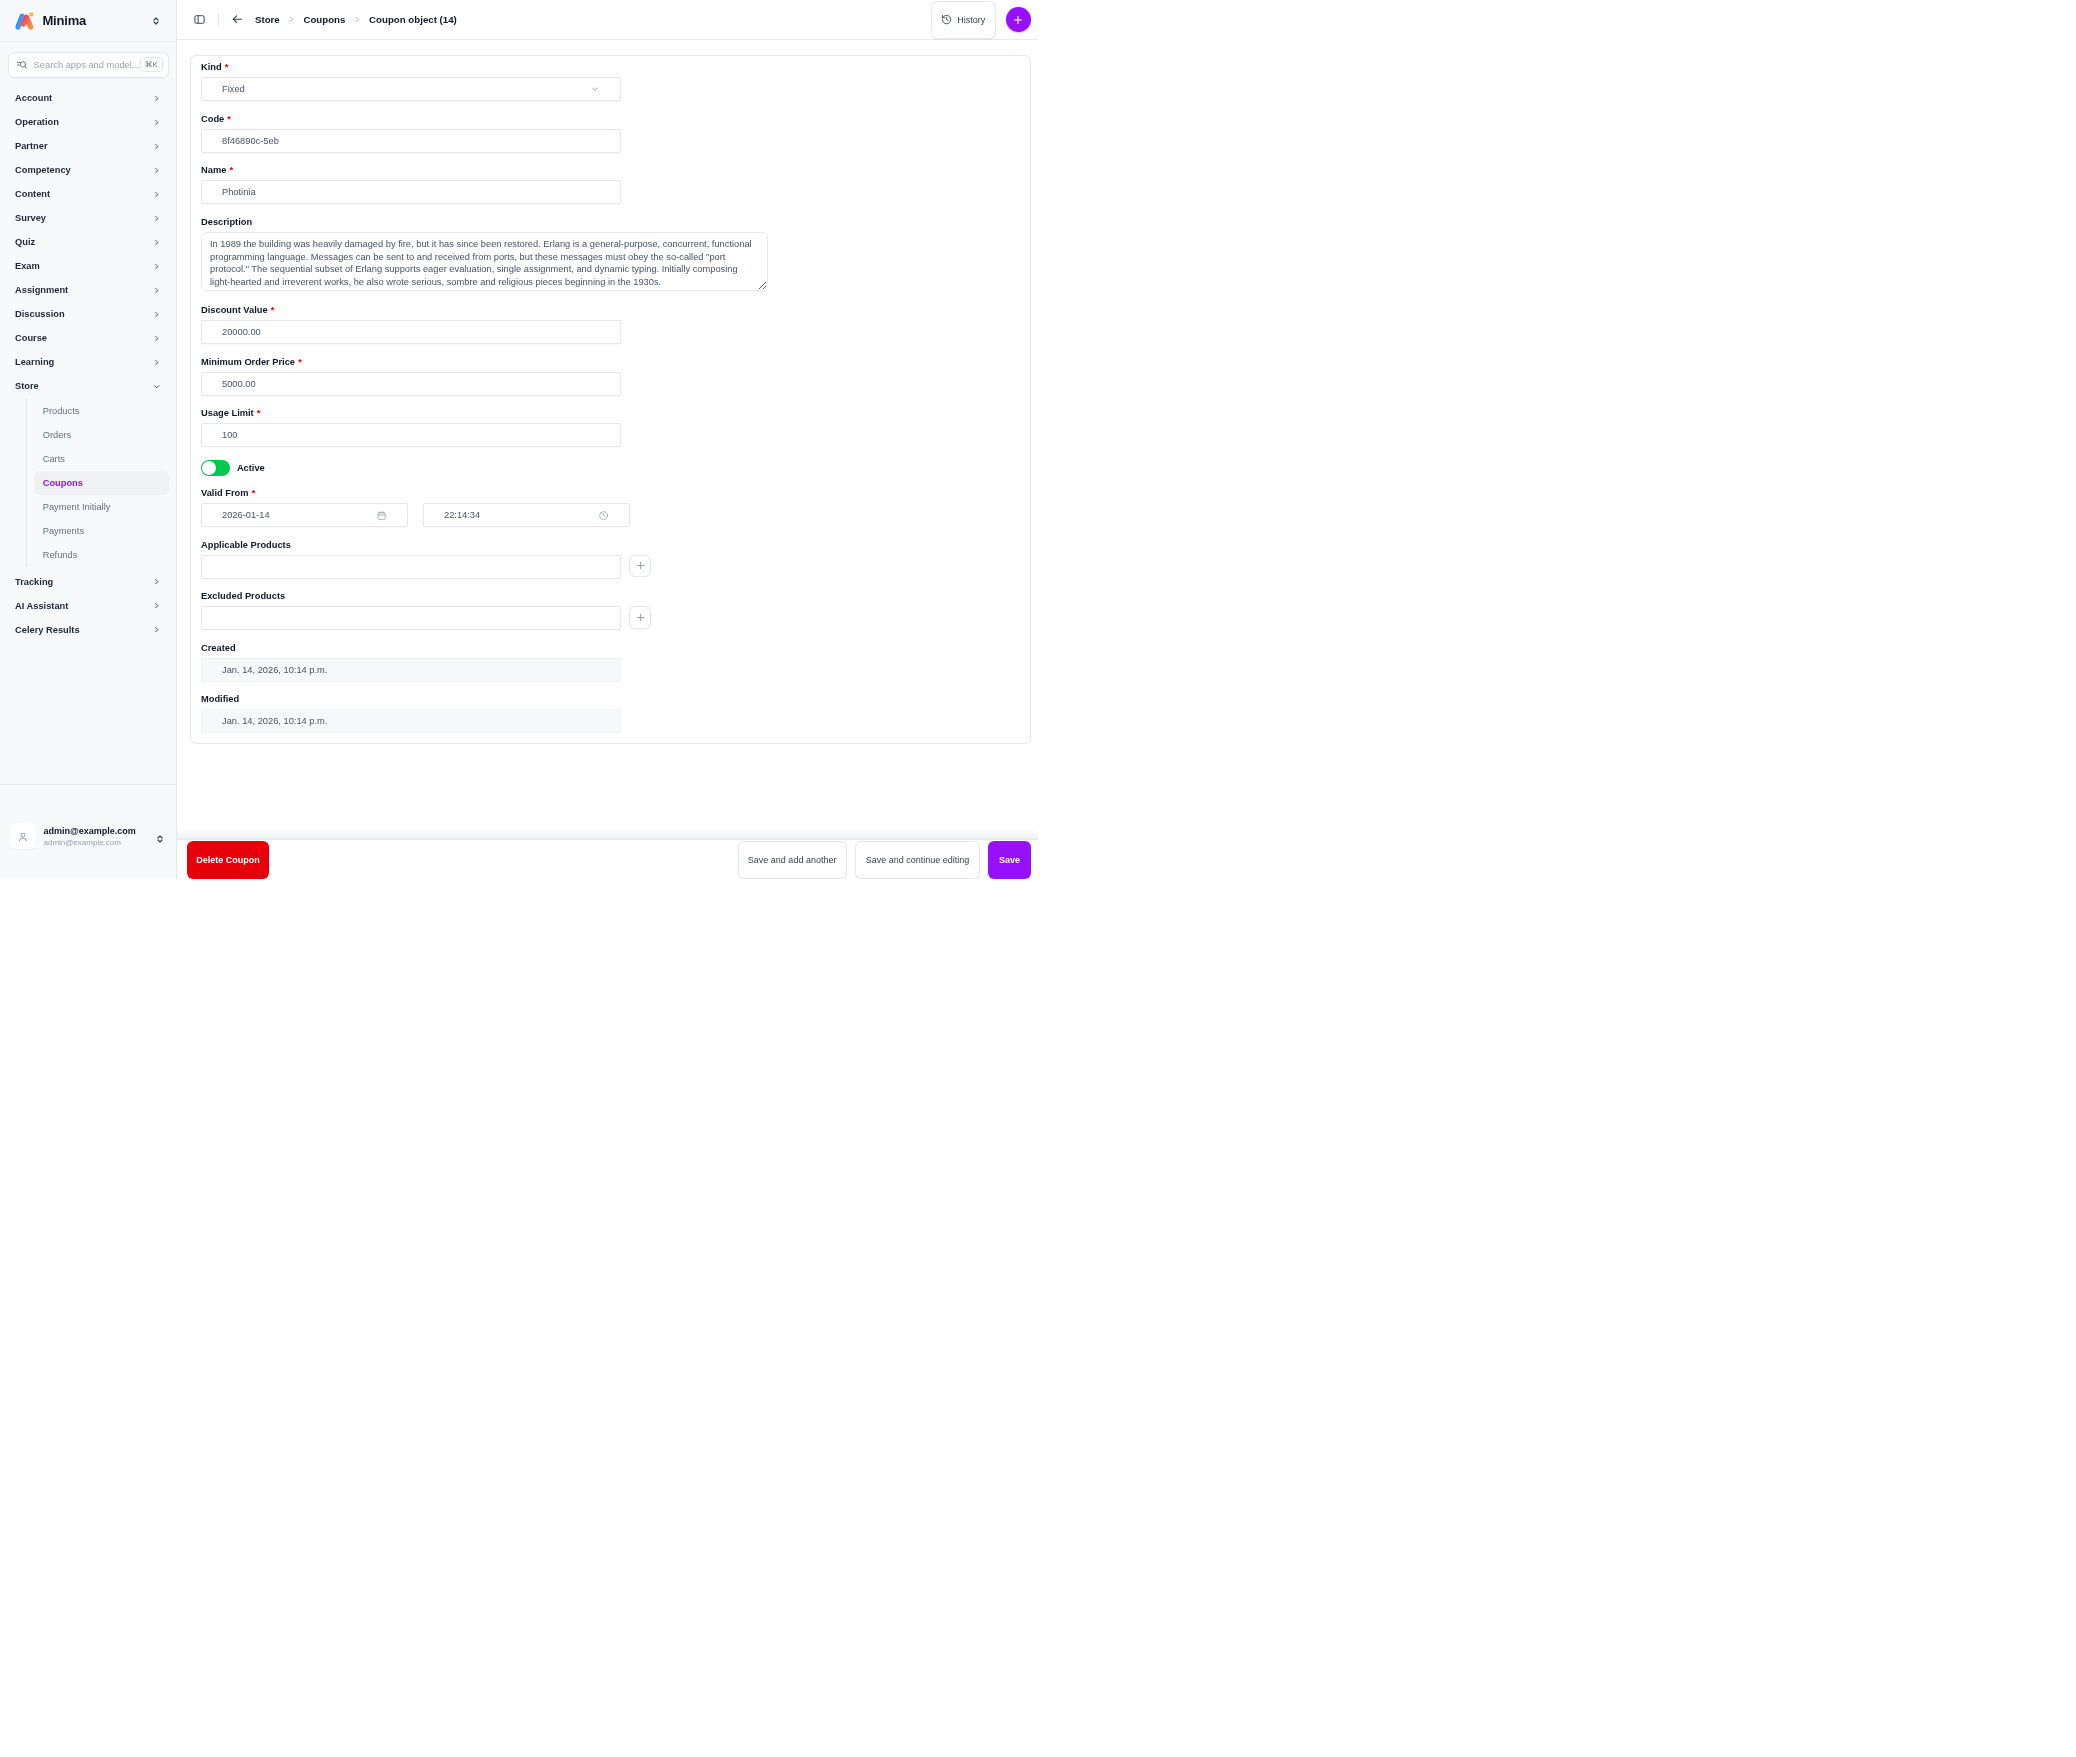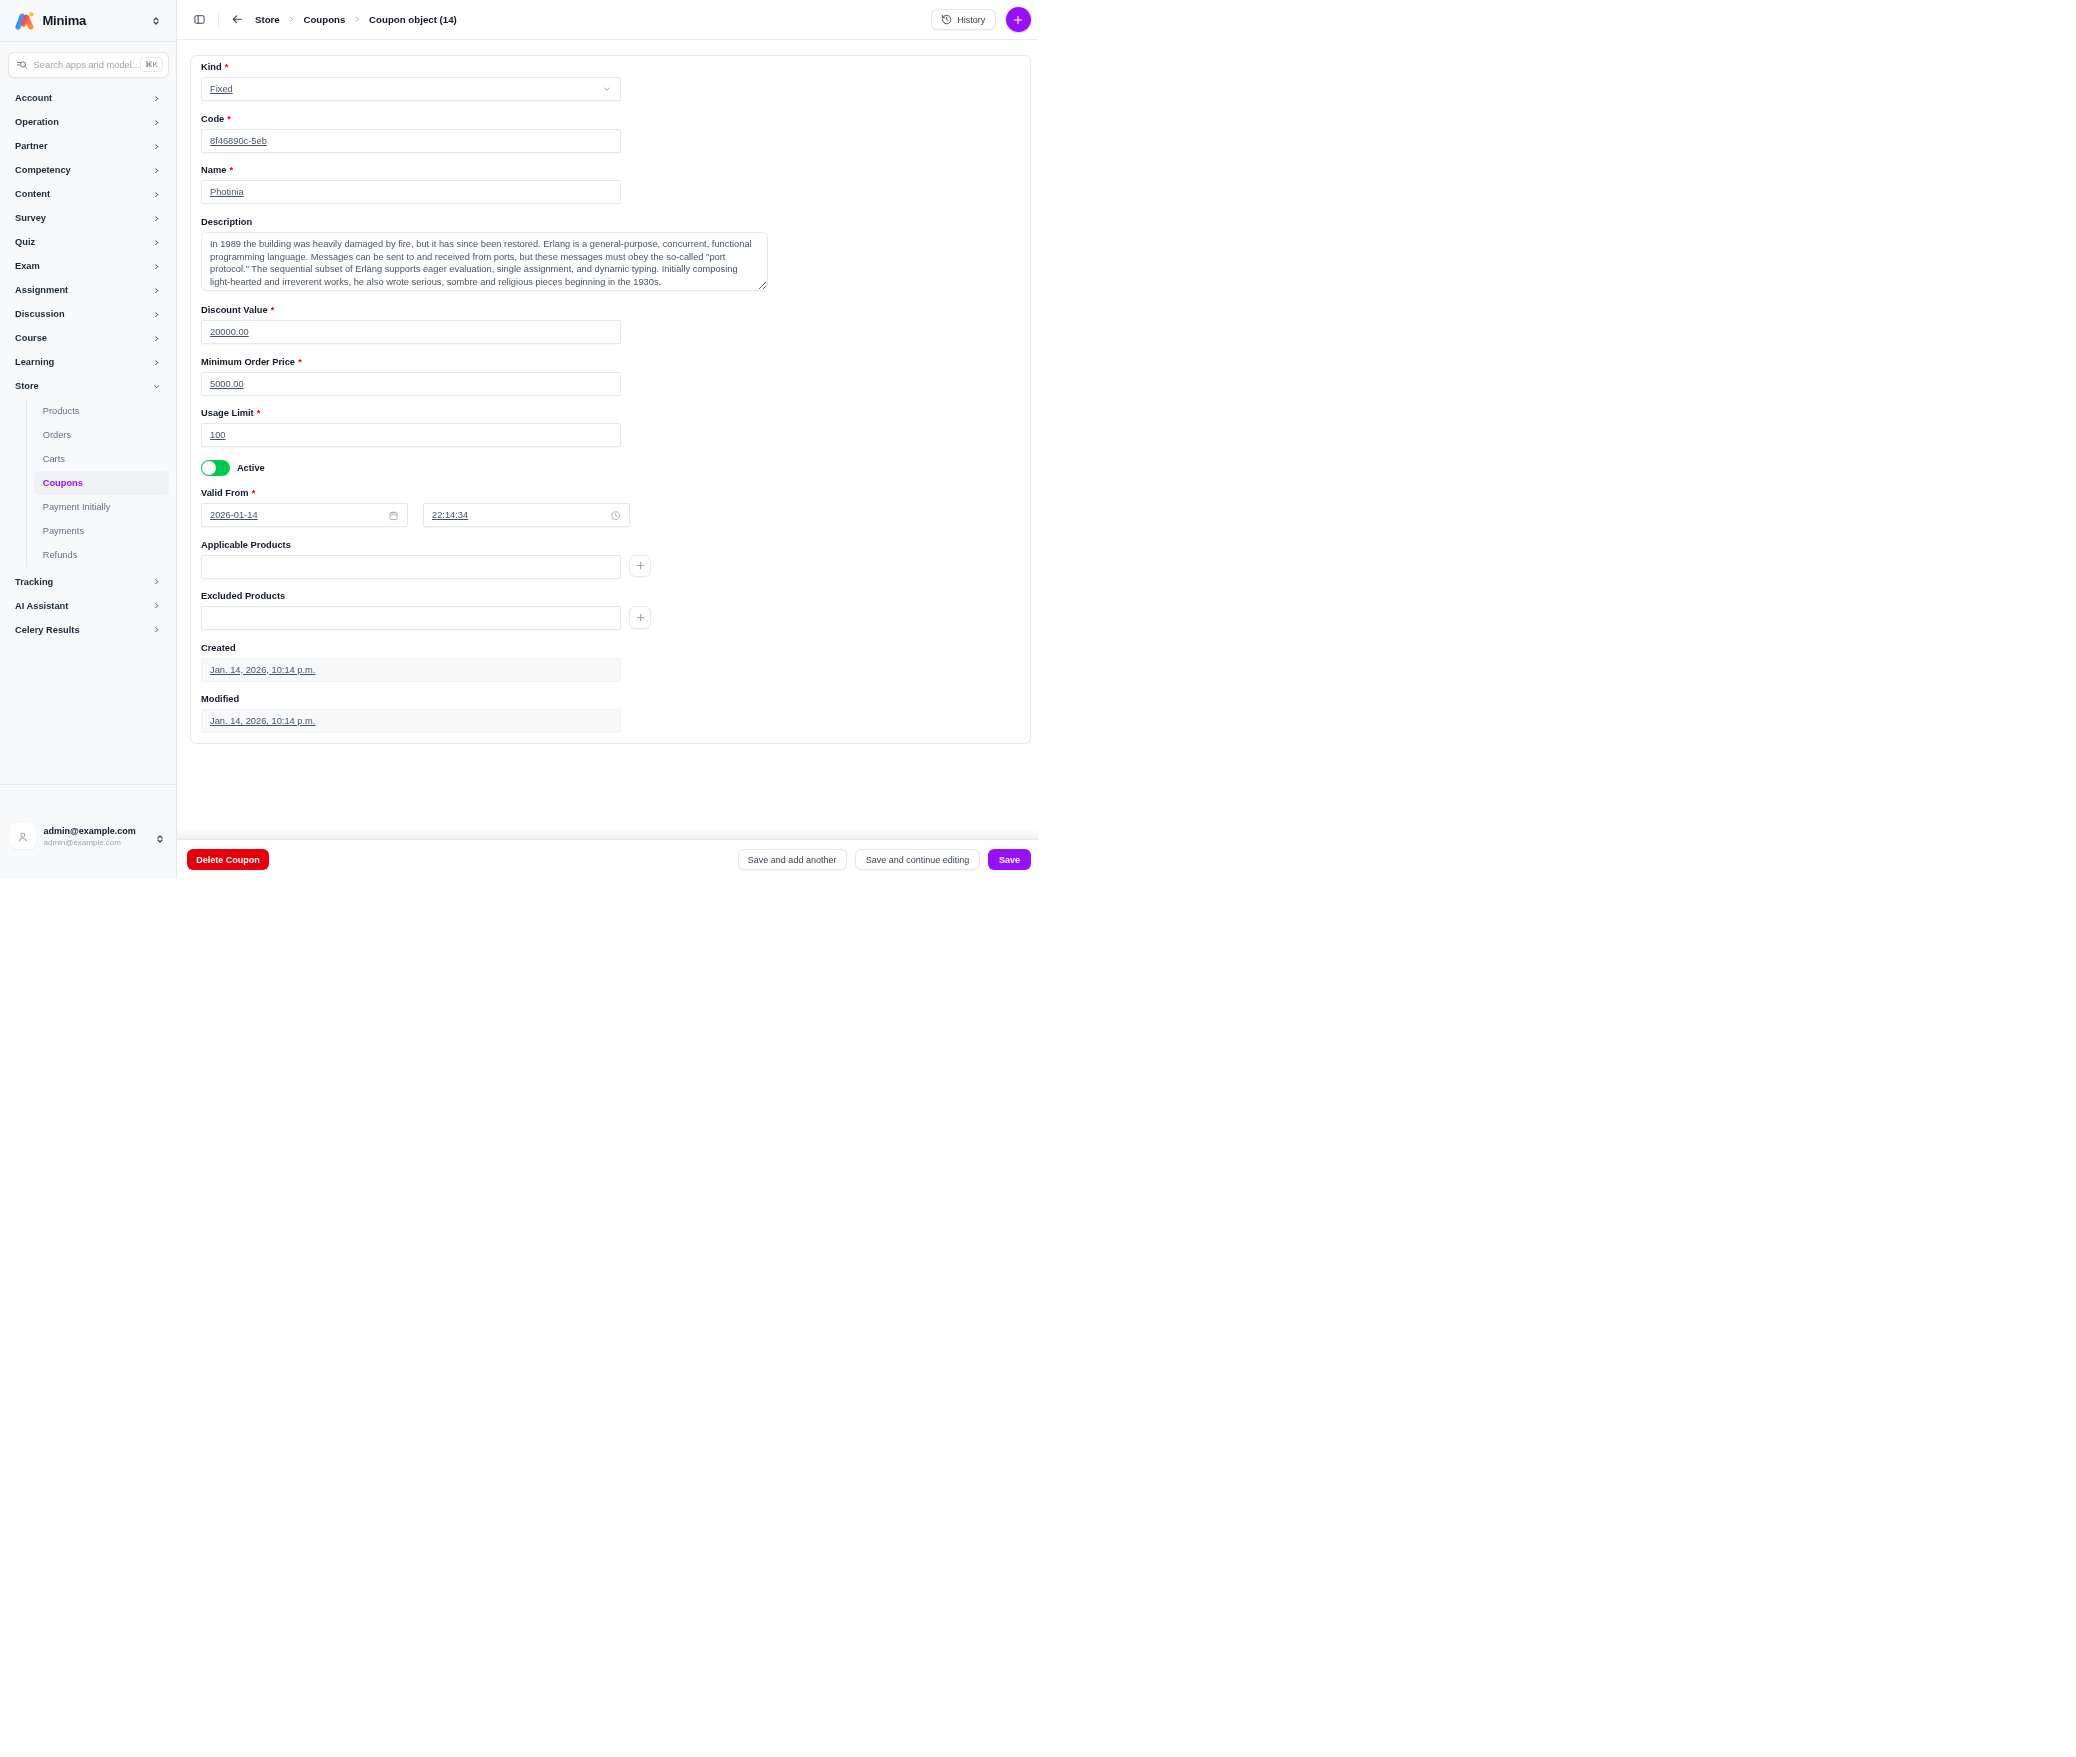--- a/index.html
+++ b/index.html
@@ -40,39 +40,39 @@
   
   .main { flex:1; display:flex; flex-direction:column; height:100%; min-width:0; }
   .topbar { height:40px; border-bottom:0.6px solid #e9ecef; display:flex; align-items:center; padding:0 7.5px 0 12.5px; flex:none; }
   .icon-btn { width:20px; height:20px; display:flex; align-items:center; justify-content:center; border-radius:5px;
               color:#384250; cursor:pointer; }
   .vdiv { width:0.6px; height:13.7px; background:#e5e7eb; margin:0 8.7px; }
   .crumbs { display:flex; align-items:center; gap:7.5px; margin-left:7.5px; }
   .crumb { font-size:9.7px; font-weight:700; color:#101828; cursor:pointer; }
   .crumb-sep { color:#98a2b3; }
   .top-spacer { flex:1; }
-  .btn { display:inline-flex; align-items:center; justify-content:center; gap:5px; height:21px; padding:0 9.3px;
+  .btn { display:inline-flex; align-items:center; justify-content:center; gap:5px; height:38px; padding:0 9.3px;
          border:0.6px solid #e5e7eb; border-radius:6.2px; background:#fff; font-size:9px; font-weight:500;
          color:#384250; cursor:pointer; box-shadow:0 0.6px 1.2px rgba(16,24,40,.05); font-family:inherit; }
   .fab { width:25px; height:25px; border-radius:50%; background:#9810fa; color:#fff; border:none;
          display:flex; align-items:center; justify-content:center; margin-left:10px; cursor:pointer;
          box-shadow:0 0.6px 1.9px rgba(152,16,250,.4); }
 
   .content { flex:1; position:relative; background:#fff; overflow:hidden; }
   .content::after { content:""; position:absolute; left:0; right:0; bottom:0; height:10px;
                     background:linear-gradient(to bottom, rgba(246,247,249,0), #eef0f2); }
   .card { margin:15px 7.5px 0 13px; border:0.6px solid #e5e7eb; border-radius:6.2px; background:#fff;
           padding:6.2px 10px 10px 10px; }
 
   .field { margin-bottom:12.5px; }
   .flabel { display:flex; align-items:center; gap:3.1px; font-size:9.3px; font-weight:700; color:#101828; margin-bottom:5px; }
   .req { color:#e7000b; font-weight:700; }
   .ctrl { width:420px; height:24px; border:0.6px solid #e4e7ec; border-radius:2px; background:#fff;
-          display:flex; align-items:center; padding:0 8px; font-size:9.3px; color:#475467;
-          box-shadow:0 0.6px 1.2px rgba(16,24,40,.03);text-decoration:underline; }
+          display:flex; align-items:center; padding:0 20px; font-size:9.3px; color:#475467;
+          box-shadow:0 0.6px 1.2px rgba(16,24,40,.03); }
   input.ctrl, textarea.ta { font-family:inherit; outline:none; }
   input.ctrl { display:block; }
   input.ctrl::placeholder, textarea::placeholder { color:#9ca3af; }
   .select { justify-content:space-between; cursor:pointer; }
   .select .sel-chev { color:#9ca3af; }
   textarea.ta { width:567px; height:59px; border:0.6px solid #e4e7ec; border-radius:6.2px; padding:5.6px 8px;
                 font-size:9.3px; color:#475467; line-height:1.35; resize:both; box-shadow:0 0.6px 1.2px rgba(16,24,40,.03); }
   .toggle-row { display:flex; align-items:center; gap:6.9px; margin:1.2px 0 12.5px 0; }
   .toggle { width:29px; height:16px; border-radius:8px; background:#00c950; position:relative; cursor:pointer; flex:none; }
   .toggle .knob { position:absolute; top:1.2px; left:1.2px; width:13.7px; height:13.7px; border-radius:50%; background:#fff;

